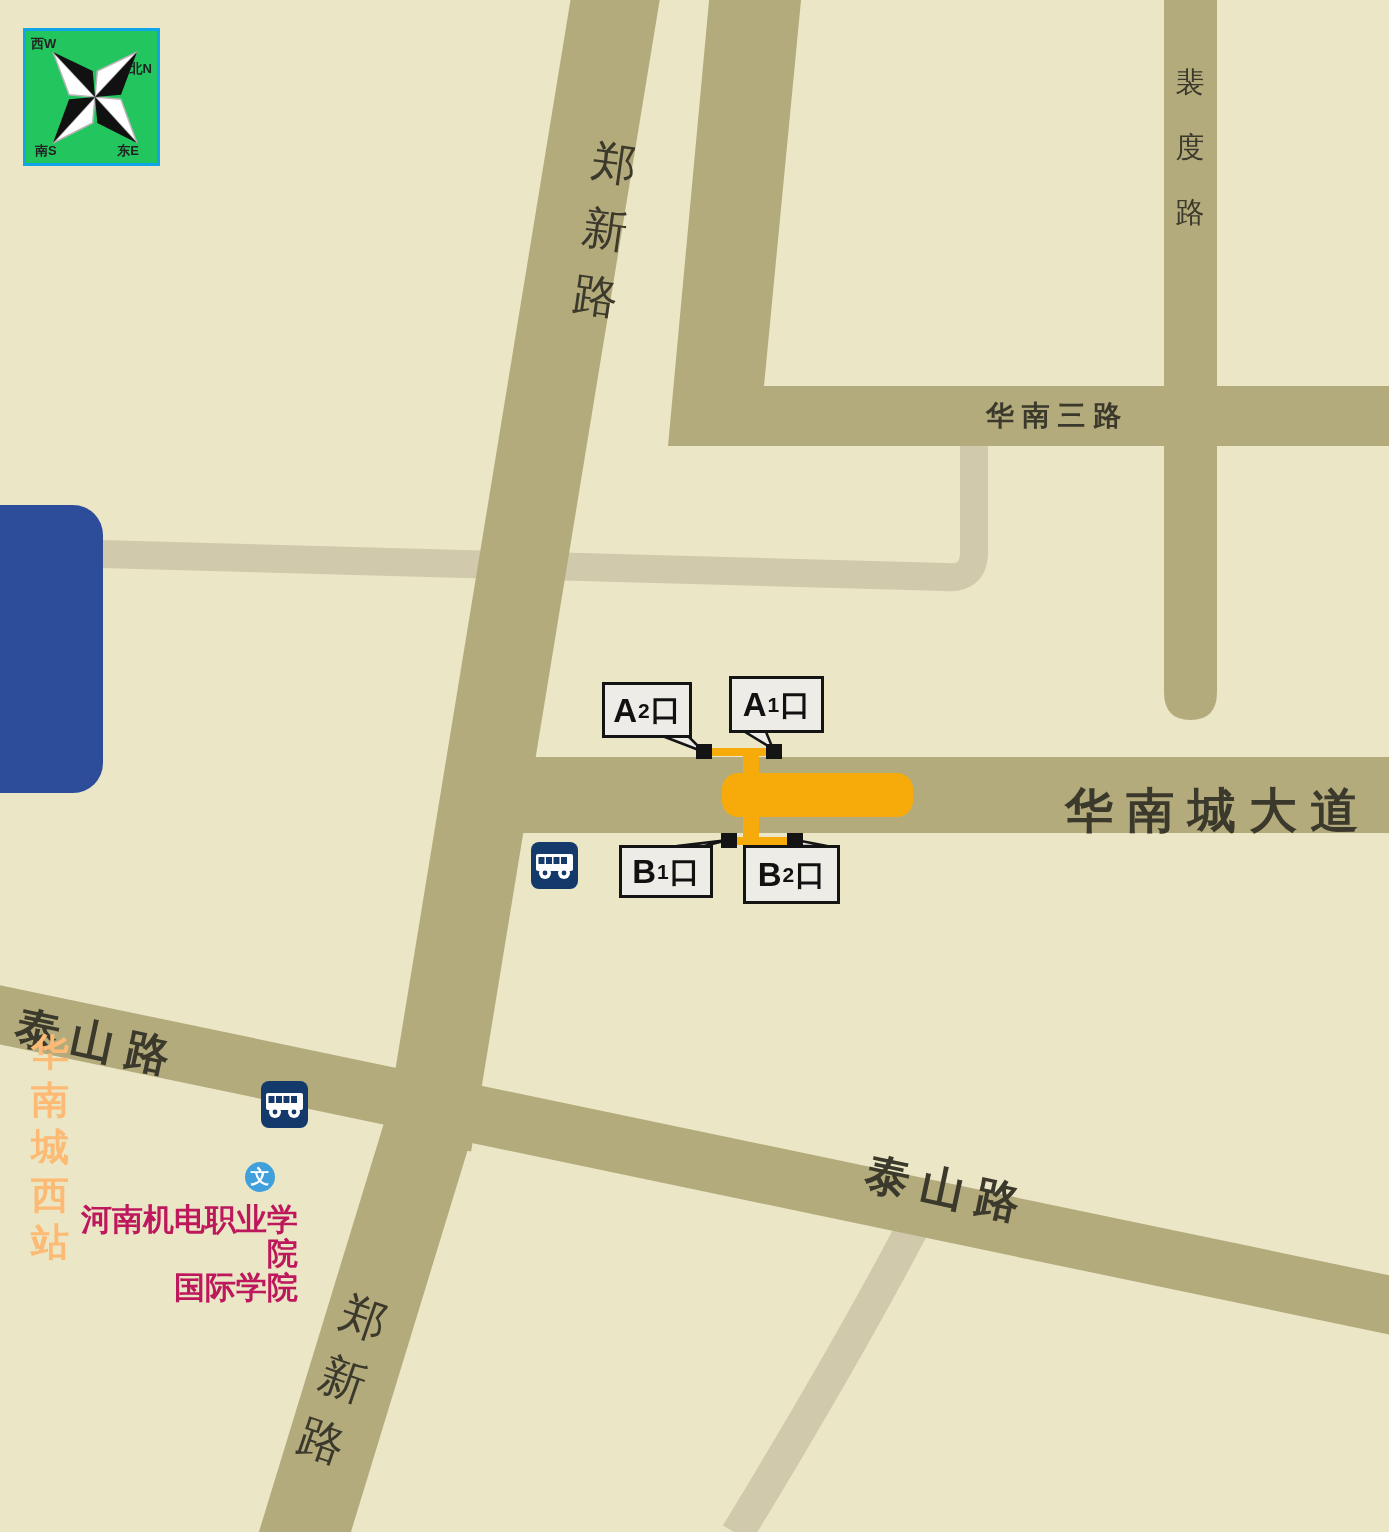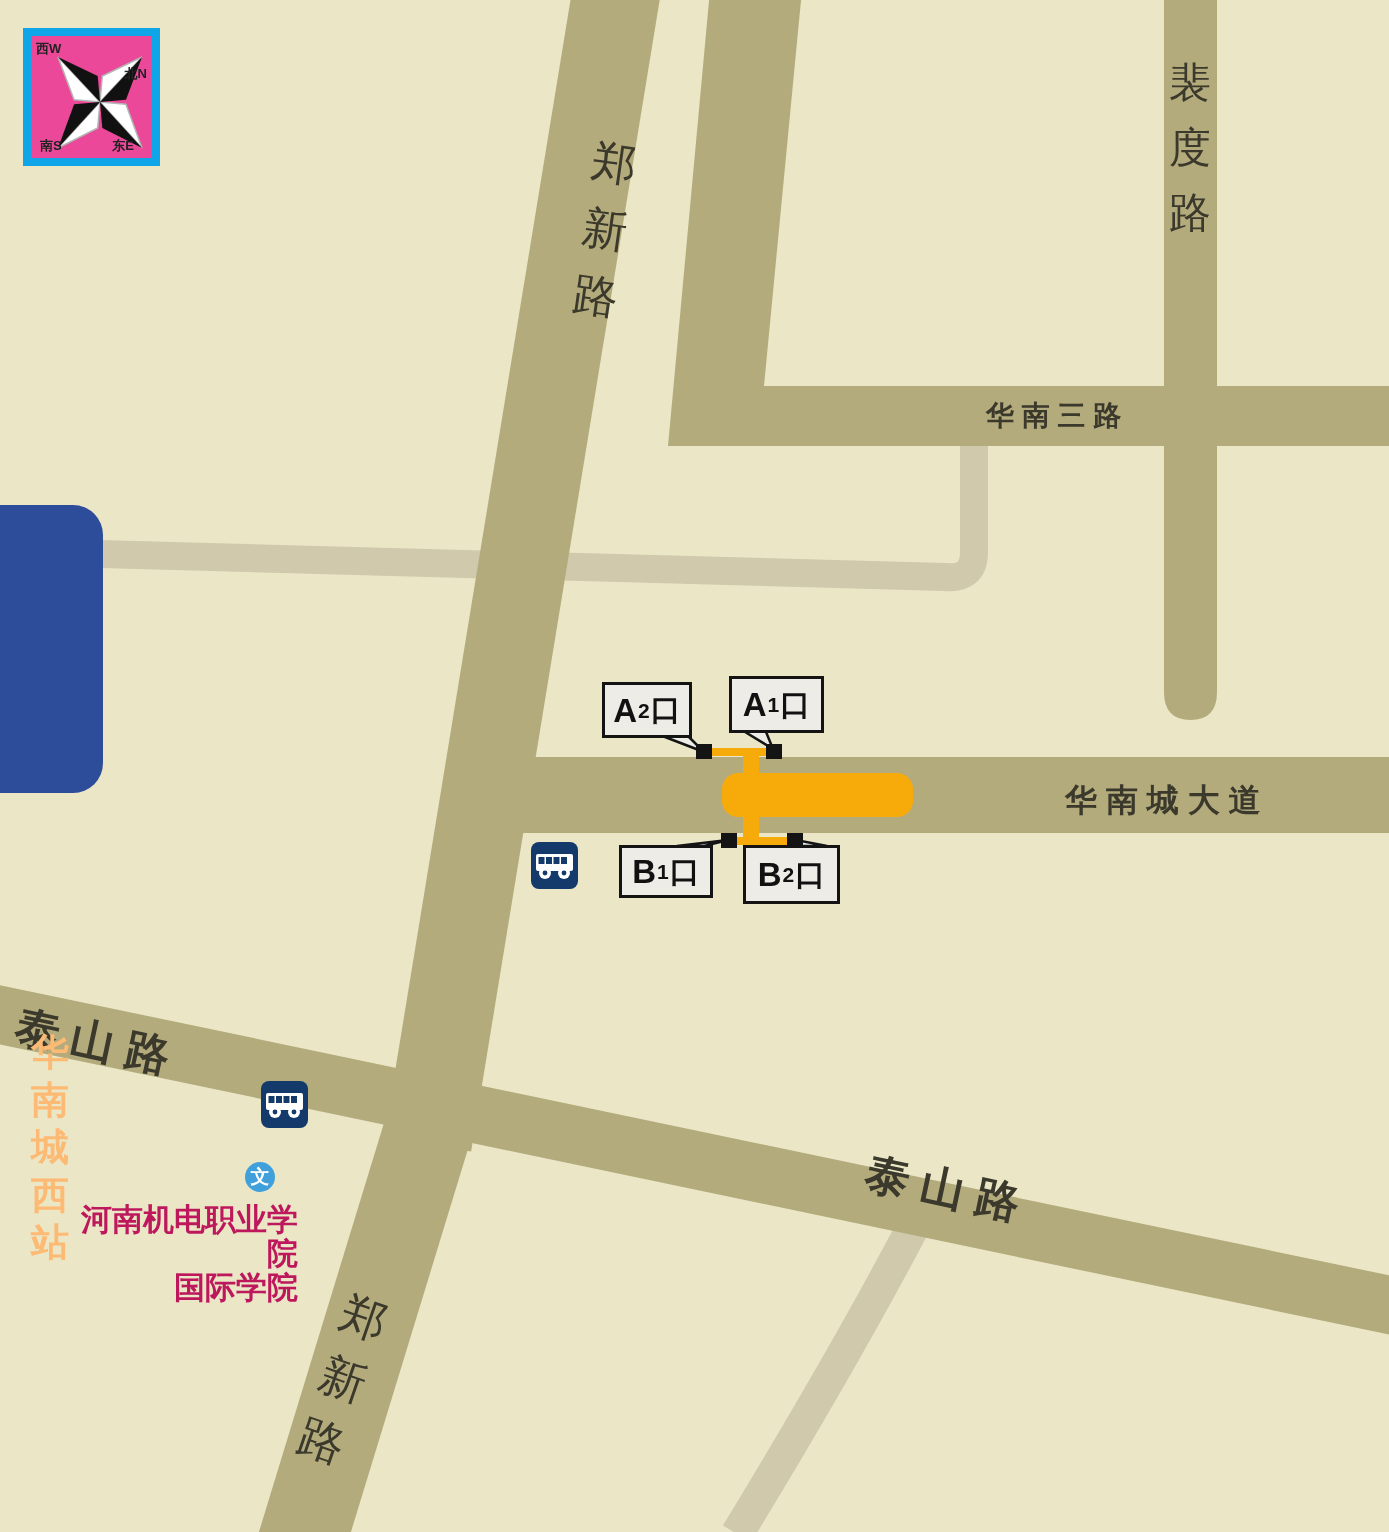--- a/index.html
+++ b/index.html
@@ -29,21 +29,21 @@
     position:absolute;left:0;top:505px;width:103px;height:288px;
     background:#2D4C99;border-radius:0 30px 30px 0;z-index:10;
   }
   #station-badge .vtext{
     position:absolute;left:31px;top:524px;width:41px;
     color:#fdba74;font-size:38px;line-height:47.5px;text-align:left;
     word-break:break-all;font-weight:bold;
   }
   #compass{
     position:absolute;left:23px;top:28px;width:137px;height:138px;
-    background:#ec4899;border:8px solid #0ea5e9;box-sizing:border-box;z-index:11;
+    background:#22c55e;border:3px solid #0ea5e9;box-sizing:border-box;z-index:11;
   }
   .compass-label{
     position:absolute;font-size:13px;font-weight:bold;color:#222;line-height:1;
   }
   .bus-icon{position:absolute;z-index:9;}
   #school-marker{
     position:absolute;left:245px;top:1162px;width:30px;height:30px;border-radius:50%;
     background:#3FA0DB;color:#fff;display:flex;align-items:center;justify-content:center;
     font-size:19px;font-weight:bold;z-index:9;
   }
@@ -111,25 +111,25 @@
   <div class="callout" style="left:743px;top:845px;width:91px;height:53px;">
     <span class="big">B</span>
       <sub>2</sub>
       <span class="kou">口</span>
   </div>
 
   <div class="vlabel" style="left:582px;top:129px;font-size:45px;line-height:67px;transform:rotate(8deg);">郑新路</div>
 
   <div class="vlabel" style="left:320px;top:1282px;font-size:46px;line-height:65px;transform:rotate(19deg);">郑新路</div>
 
-  <div class="vlabel" style="left:1169px;top:50px;width:42px;font-size:42px;line-height:65px;">裴度路</div>
+  <div class="vlabel" style="left:1169px;top:50px;width:42px;font-size:29px;line-height:65px;">裴度路</div>
 
   <div class="road-label" style="left:986px;top:397px;font-size:28px;">华 南 三 路</div>
 
-  <div class="road-label" style="left:1065px;top:779px;font-size:32px;">华 南 城 大 道</div>
+  <div class="road-label" style="left:1065px;top:779px;font-size:48px;">华 南 城 大 道</div>
 
   <div class="road-label" style="left:16px;top:996px;font-size:44px;transform:rotate(12deg);transform-origin:left center;">泰 山 路</div>
 
   <div class="road-label" style="left:866px;top:1143px;font-size:44px;transform:rotate(12deg);transform-origin:left center;">泰 山 路</div>
 
   <div id="station-badge">
     <div class="vtext">华南城西站</div>
   </div>
 
   <div id="compass">

